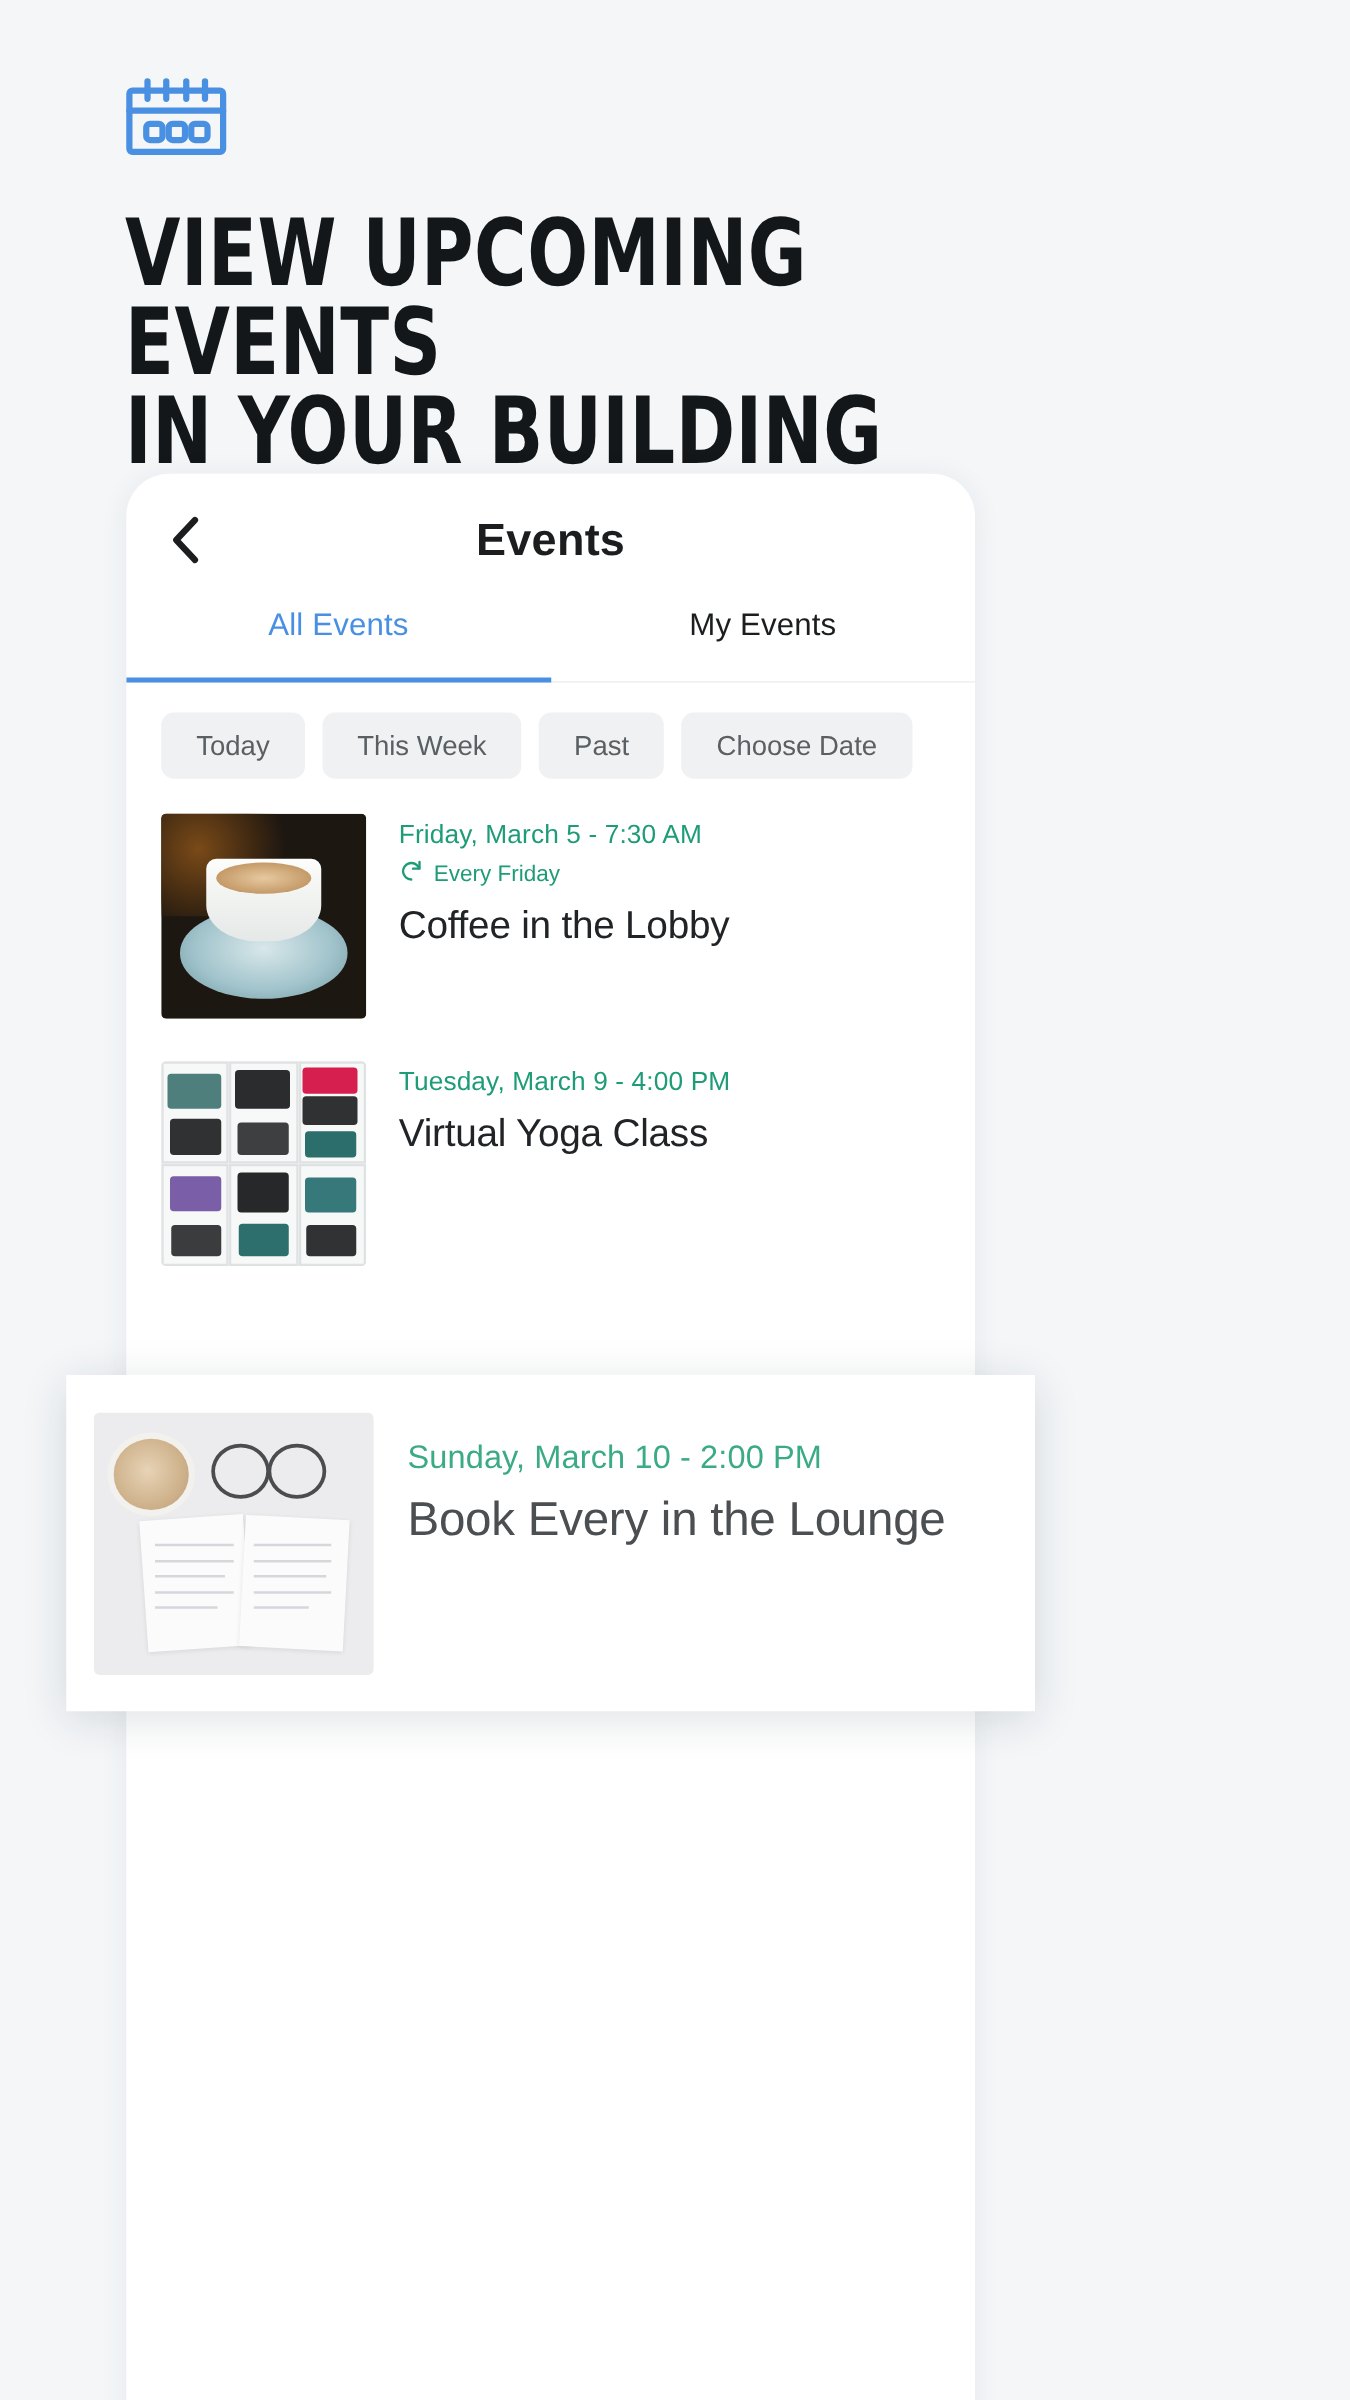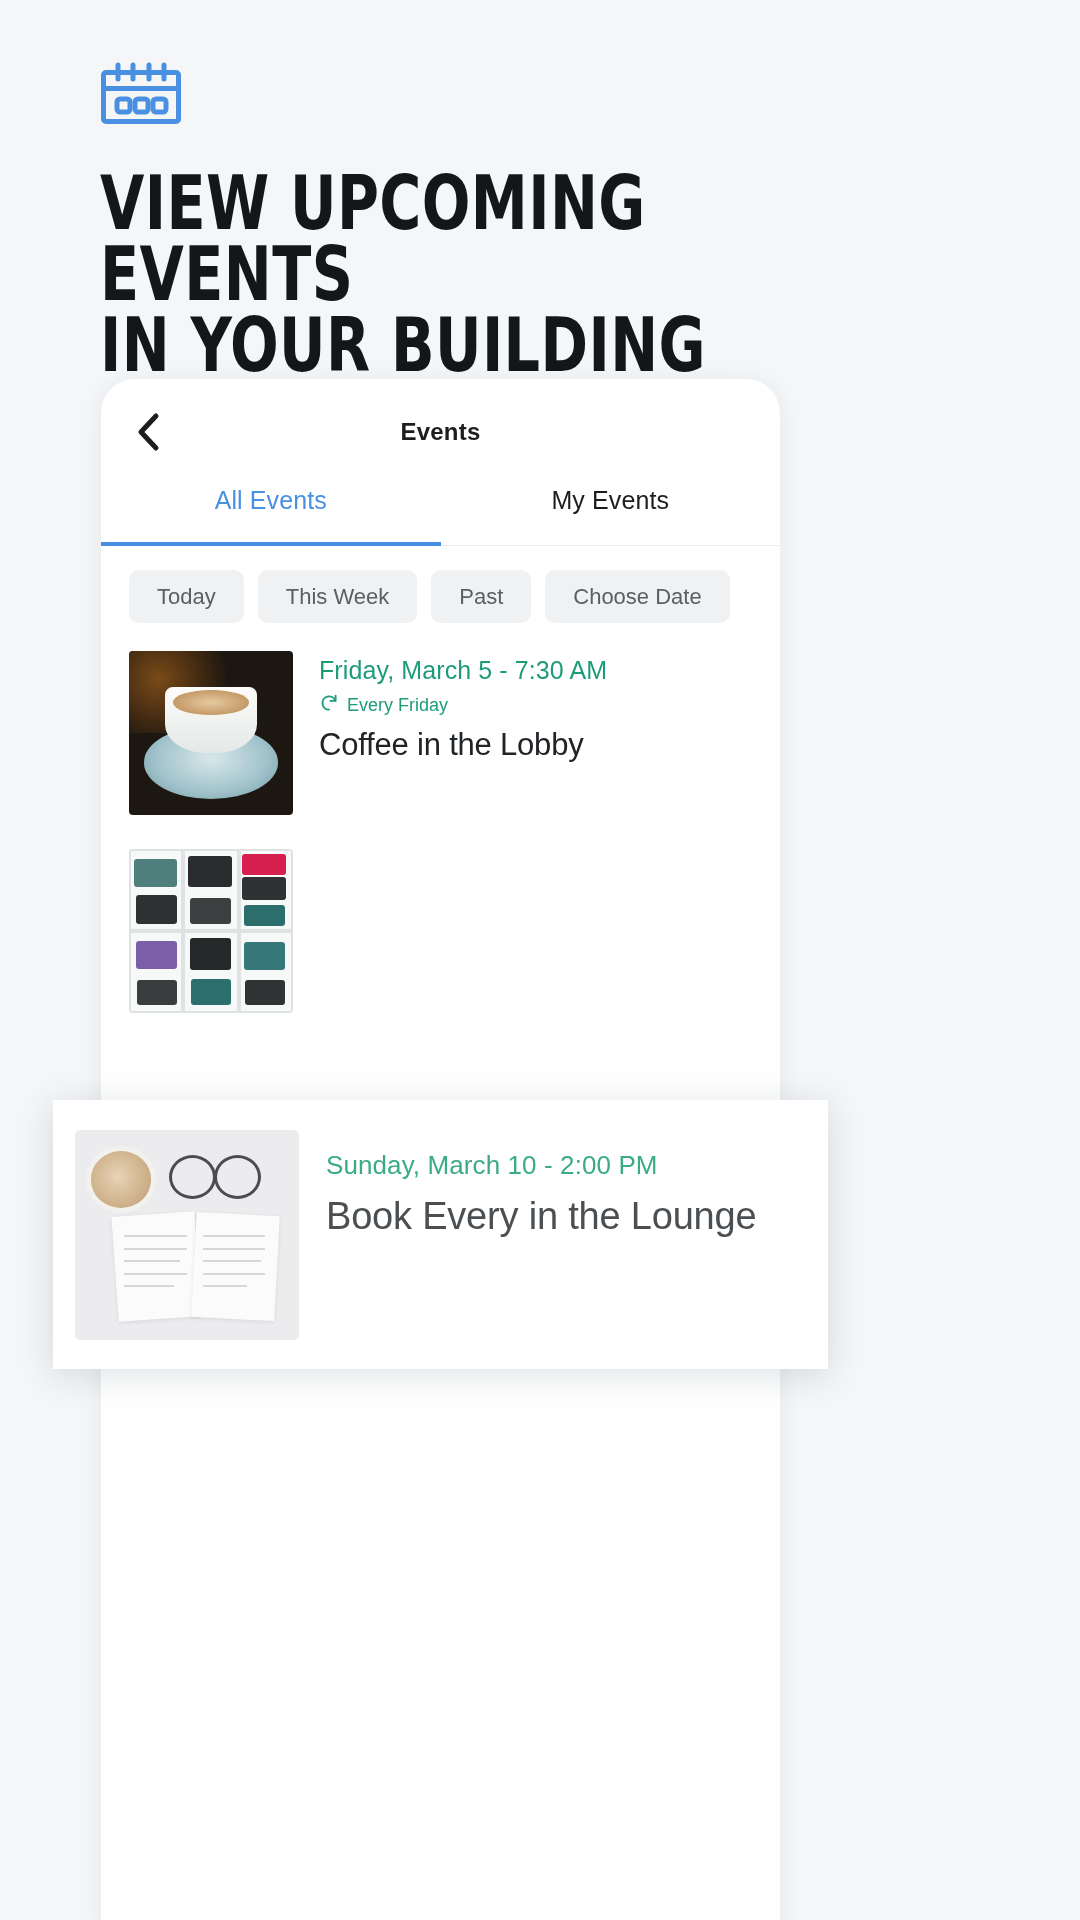--- a/index.html
+++ b/index.html
@@ -55,21 +55,21 @@
     position:absolute;
     left:27px;
     top:50%;
     transform:translateY(-50%);
     width:42px; height:42px;
     display:flex; align-items:center; justify-content:center;
     cursor:pointer;
   }
   .nav-back svg { display:block; }
   .nav-title {
-    font-size:24px;
+    font-size:36px;
     font-weight:700;
     color:#1b1d1f;
     letter-spacing:0.2px;
   }
 
   .tabs { display:flex; height:62px; }
   .tab {
     flex:1;
     display:flex;
     align-items:flex-start;
@@ -131,21 +131,21 @@
   }
   .thumb .inner { position:absolute; inset:0; }
 
   .event-body {
     padding-left:26px;
     padding-top:3px;
     flex:1;
     min-width:0;
   }
   .event-date {
-    font-size:25px;
+    font-size:21px;
     color:#1e9c78;
     letter-spacing:0.1px;
     line-height:1.35;
   }
   .event-repeat {
     font-size:18px;
     color:#1e9c78;
     display:flex;
     align-items:center;
     gap:8px;
@@ -358,20 +358,24 @@
           <div class="m" style="left:37%;top:30%;width:25%;height:16%;background:#3d3f41;"></div>
           <div class="m" style="left:70%;top:34%;width:25%;height:13%;background:#2b6e6b;"></div>
           <div class="m" style="left:4%;top:56%;width:25%;height:17%;background:#7b5ea8;"></div>
           <div class="m" style="left:37%;top:54%;width:25%;height:20%;background:#262829;"></div>
           <div class="m" style="left:70%;top:57%;width:25%;height:17%;background:#37797a;"></div>
           <div class="m" style="left:5%;top:80%;width:24%;height:15%;background:#3a3c3e;"></div>
           <div class="m" style="left:38%;top:79%;width:24%;height:16%;background:#2c6f6c;"></div>
           <div class="m" style="left:71%;top:80%;width:24%;height:15%;background:#303234;"></div>
         </div>
       </div>
+      <div class="event-body">
+        <div class="event-date">Tuesday, March 9 - 4:00 PM</div>
+        <div class="event-title">Virtual Yoga Class</div>
+      </div>
     </div>
 
     <div class="event-row" style="margin-top:95px;">
       <div class="thumb">
         <div class="inner art-people">
           <div class="sky"></div>
           <div class="h1"></div>
           <div class="hat"></div>
           <div class="h2"></div>
         </div>

